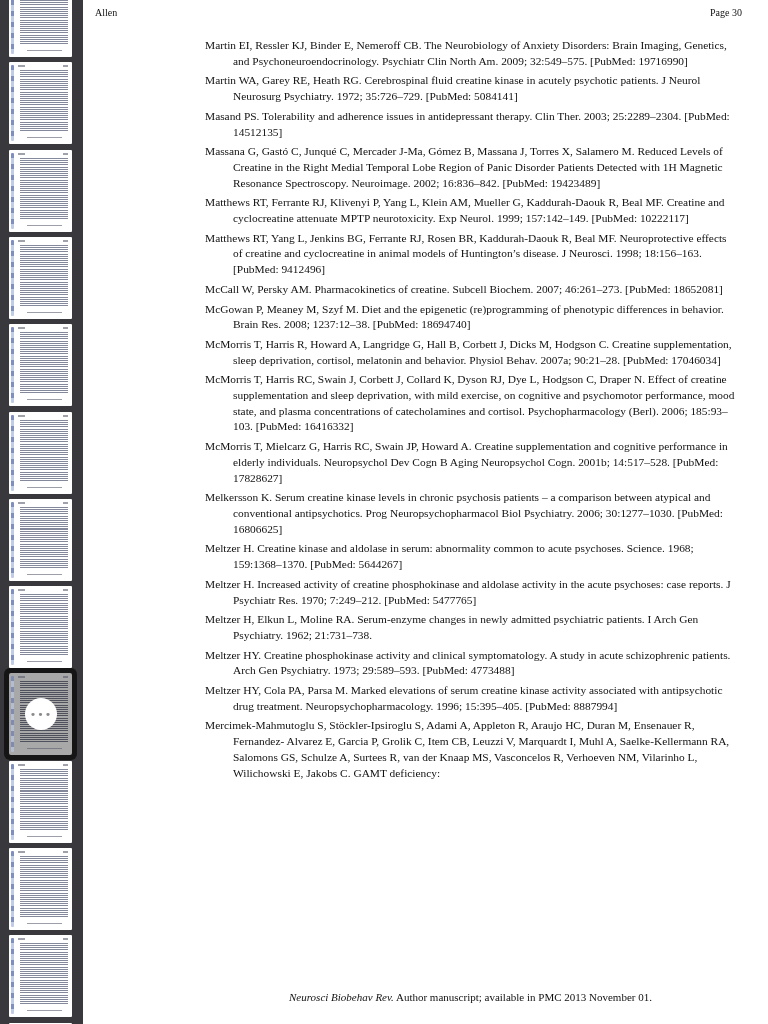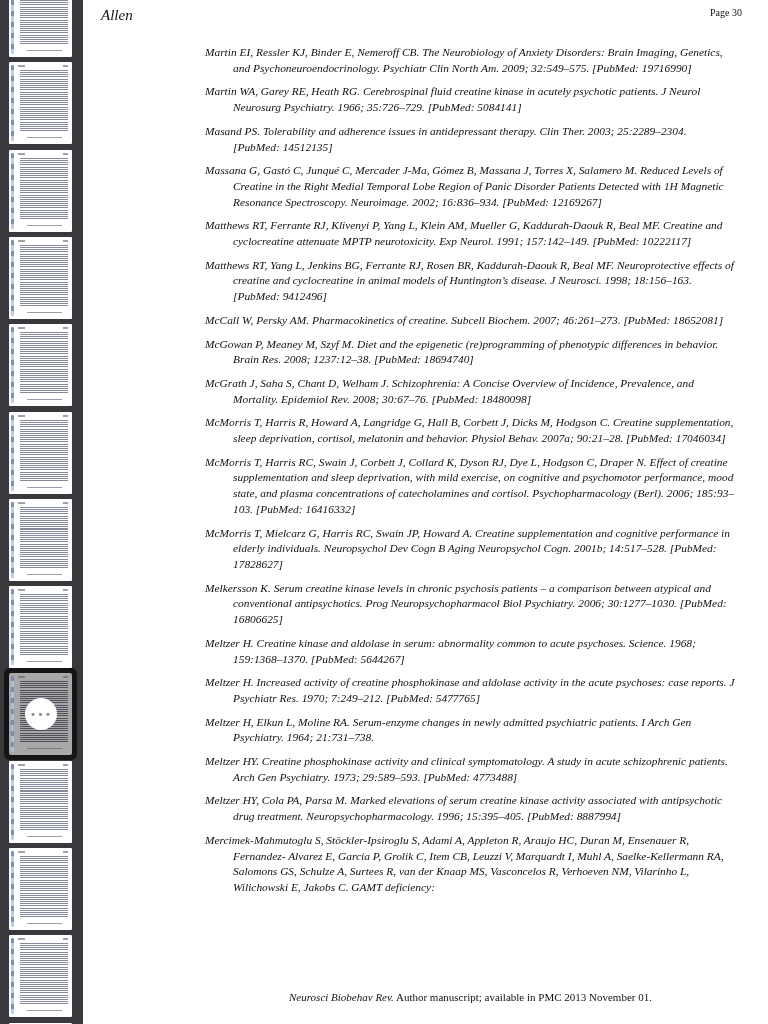--- a/index.html
+++ b/index.html
@@ -89,44 +89,42 @@
   }
   
   .page {
     position: absolute;
     left: 83px; top: 0;
     width: 685px; height: 1024px;
     background: #ffffff;
   }
   .running-head-author {
     position: absolute;
-    left: 18px; top: 7px;
-    font-size: 15px;
-    color: #111;
-    font-style: italic;
+    left: 12px; top: 7px;
+    font-size: 10px;
+    color: #111;
   }
   .running-head-page {
     position: absolute;
     right: 26px; top: 7px;
     font-size: 10px;
     color: #111;
   }
   .refs {
     position: absolute;
     left: 122px; top: 37px;
     width: 531px;
     color: #111;
   }
   .refs p {
-    margin: 8px 0 4px 0;
+    margin: 1px 0 4px 0;
     font-size: 11.4px;
     line-height: 15.7px;
     padding-left: 28px;
     text-indent: -28px;
-    font-style: italic;
   }
   .doc-footer {
     position: absolute;
     left: 122px; top: 991px;
     width: 531px;
     text-align: center;
     font-size: 11px;
     color: #111;
   }
   .doc-footer .journal { font-style: italic; }
@@ -220,35 +218,34 @@
     </div>
     <div class="thumb-cell" style="top: 1022.6px;"></div>
   </div>
 
 <div class="page">
   <div class="running-head-author">Allen</div>
   <div class="running-head-page">Page 30</div>
 
   <div class="refs" id="refs">
       <p>Martin EI, Ressler KJ, Binder E, Nemeroff CB. The Neurobiology of Anxiety Disorders: Brain Imaging, Genetics, and Psychoneuroendocrinology. Psychiatr Clin North Am. 2009; 32:549–575. [PubMed: 19716990]</p>
-      <p>Martin WA, Garey RE, Heath RG. Cerebrospinal fluid creatine kinase in acutely psychotic patients. J Neurol Neurosurg Psychiatry. 1966; 35:726–729. [PubMed: 5084141]</p>
+      <p>Martin WA, Garey RE, Heath RG. Cerebrospinal fluid creatine kinase in acutely psychotic patients. J Neurol Neurosurg Psychiatry. 1972; 35:726–729. [PubMed: 5084141]</p>
       <p>Masand PS. Tolerability and adherence issues in antidepressant therapy. Clin Ther. 2003; 25:2289–2304. [PubMed: 14512135]</p>
-      <p>Massana G, Gastó C, Junqué C, Mercader J-Ma, Gómez B, Massana J, Torres X, Salamero M. Reduced Levels of Creatine in the Right Medial Temporal Lobe Region of Panic Disorder Patients Detected with 1H Magnetic Resonance Spectroscopy. Neuroimage. 2002; 16:836–934. [PubMed: 12169267]</p>
-      <p>Matthews RT, Ferrante RJ, Klivenyi P, Yang L, Klein AM, Mueller G, Kaddurah-Daouk R, Beal MF. Creatine and cyclocreatine attenuate MPTP neurotoxicity. Exp Neurol. 1991; 157:142–149. [PubMed: 10222117]</p>
+      <p>Massana G, Gastó C, Junqué C, Mercader J-Ma, Gómez B, Massana J, Torres X, Salamero M. Reduced Levels of Creatine in the Right Medial Temporal Lobe Region of Panic Disorder Patients Detected with 1H Magnetic Resonance Spectroscopy. Neuroimage. 2002; 16:836–842. [PubMed: 19423489]</p>
+      <p>Matthews RT, Ferrante RJ, Klivenyi P, Yang L, Klein AM, Mueller G, Kaddurah-Daouk R, Beal MF. Creatine and cyclocreatine attenuate MPTP neurotoxicity. Exp Neurol. 1999; 157:142–149. [PubMed: 10222117]</p>
       <p>Matthews RT, Yang L, Jenkins BG, Ferrante RJ, Rosen BR, Kaddurah-Daouk R, Beal MF. Neuroprotective effects of creatine and cyclocreatine in animal models of Huntington’s disease. J Neurosci. 1998; 18:156–163. [PubMed: 9412496]</p>
       <p>McCall W, Persky AM. Pharmacokinetics of creatine. Subcell Biochem. 2007; 46:261–273. [PubMed: 18652081]</p>
       <p>McGowan P, Meaney M, Szyf M. Diet and the epigenetic (re)programming of phenotypic differences in behavior. Brain Res. 2008; 1237:12–38. [PubMed: 18694740]</p>
-      <p>McGrath J, Saha S, Chant D, Welham J. Schizophrenia: A Concise Overview of Incidence, Prevalence, and Mortality. Epidemiol Rev. 2008; 30:67–76. [PubMed: 18480098]</p>
       <p>McMorris T, Harris R, Howard A, Langridge G, Hall B, Corbett J, Dicks M, Hodgson C. Creatine supplementation, sleep deprivation, cortisol, melatonin and behavior. Physiol Behav. 2007a; 90:21–28. [PubMed: 17046034]</p>
       <p>McMorris T, Harris RC, Swain J, Corbett J, Collard K, Dyson RJ, Dye L, Hodgson C, Draper N. Effect of creatine supplementation and sleep deprivation, with mild exercise, on cognitive and psychomotor performance, mood state, and plasma concentrations of catecholamines and cortisol. Psychopharmacology (Berl). 2006; 185:93–103. [PubMed: 16416332]</p>
       <p>McMorris T, Mielcarz G, Harris RC, Swain JP, Howard A. Creatine supplementation and cognitive performance in elderly individuals. Neuropsychol Dev Cogn B Aging Neuropsychol Cogn. 2001b; 14:517–528. [PubMed: 17828627]</p>
       <p>Melkersson K. Serum creatine kinase levels in chronic psychosis patients – a comparison between atypical and conventional antipsychotics. Prog Neuropsychopharmacol Biol Psychiatry. 2006; 30:1277–1030. [PubMed: 16806625]</p>
       <p>Meltzer H. Creatine kinase and aldolase in serum: abnormality common to acute psychoses. Science. 1968; 159:1368–1370. [PubMed: 5644267]</p>
       <p>Meltzer H. Increased activity of creatine phosphokinase and aldolase activity in the acute psychoses: case reports. J Psychiatr Res. 1970; 7:249–212. [PubMed: 5477765]</p>
-      <p>Meltzer H, Elkun L, Moline RA. Serum-enzyme changes in newly admitted psychiatric patients. I Arch Gen Psychiatry. 1964; 21:731–738.</p>
+      <p>Meltzer H, Elkun L, Moline RA. Serum-enzyme changes in newly admitted psychiatric patients. I Arch Gen Psychiatry. 1962; 21:731–738.</p>
       <p>Meltzer HY. Creatine phosphokinase activity and clinical symptomatology. A study in acute schizophrenic patients. Arch Gen Psychiatry. 1973; 29:589–593. [PubMed: 4773488]</p>
       <p>Meltzer HY, Cola PA, Parsa M. Marked elevations of serum creatine kinase activity associated with antipsychotic drug treatment. Neuropsychopharmacology. 1996; 15:395–405. [PubMed: 8887994]</p>
       <p>Mercimek-Mahmutoglu S, Stöckler-Ipsiroglu S, Adami A, Appleton R, Araujo HC, Duran M, Ensenauer R, Fernandez- Alvarez E, Garcia P, Grolik C, Item CB, Leuzzi V, Marquardt I, Muhl A, Saelke-Kellermann RA, Salomons GS, Schulze A, Surtees R, van der Knaap MS, Vasconcelos R, Verhoeven NM, Vilarinho L, Wilichowski E, Jakobs C. GAMT deficiency:</p>
     </div>
 
   <div class="doc-footer">
     <span class="journal">Neurosci Biobehav Rev.</span><span> Author manuscript; available in PMC 2013 November 01.</span>
   </div>
 </div>
 

